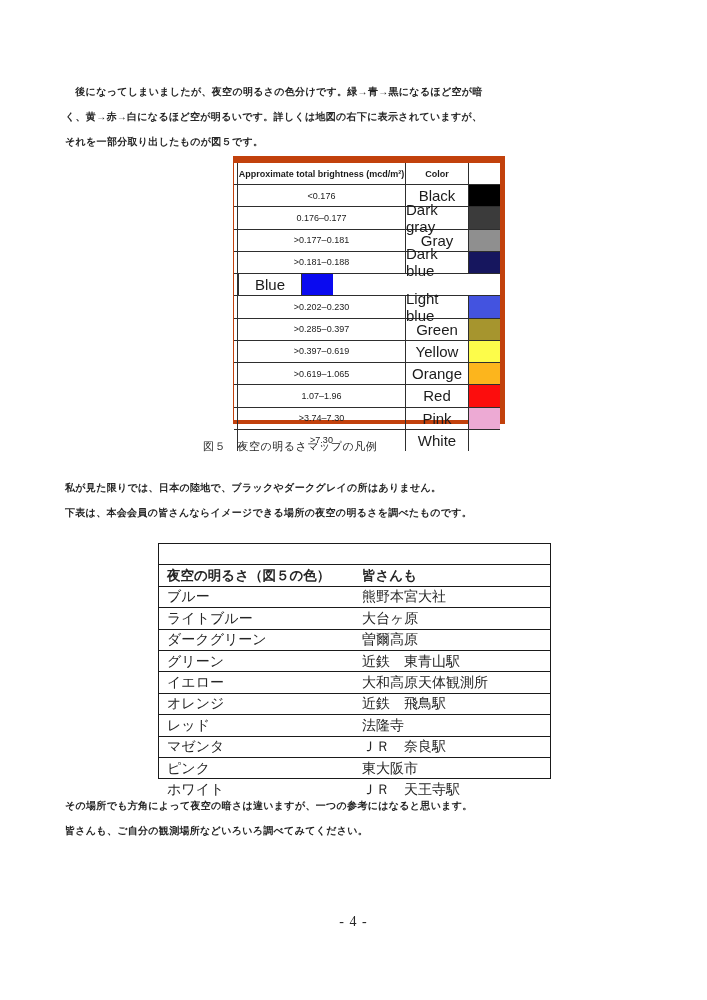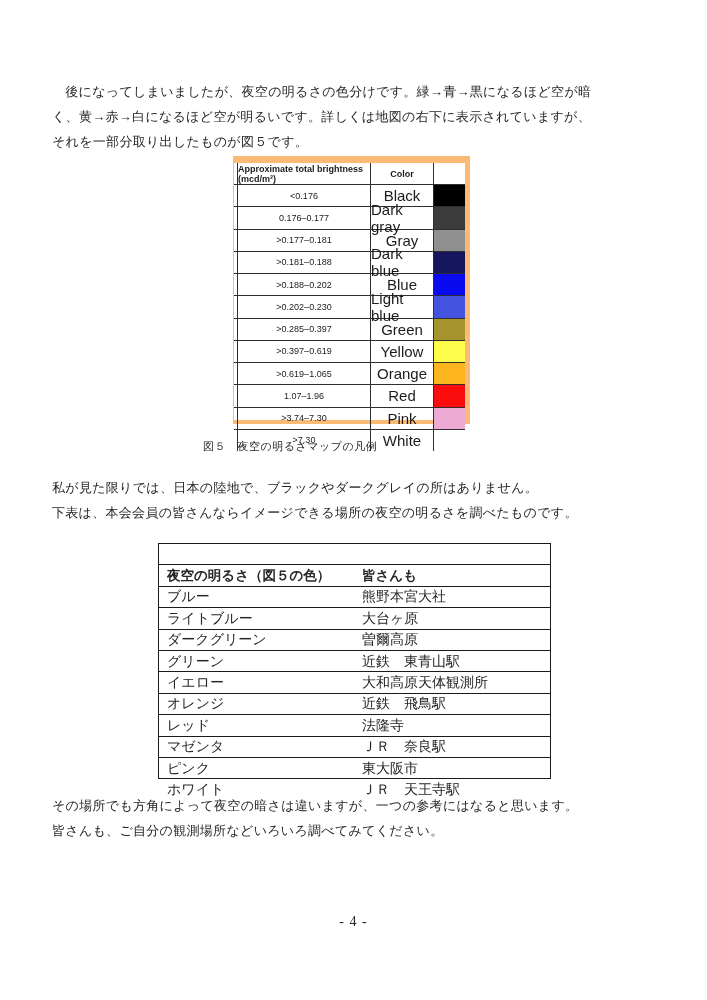--- a/index.html
+++ b/index.html
@@ -1,30 +1,30 @@
 <!DOCTYPE html>
 <html lang="ja"><head>
 <meta charset="utf-8">
 <style>
   html,body { margin:0; padding:0; background:#fff; }
   .page {
     position:relative; width:707px; height:1000px; background:#ffffff;
     font-family:"Liberation Serif","DejaVu Serif",serif; color:#262626;
     overflow:hidden;
   }
-  .para { position:absolute; left:52px; width:592px; font-size:13px; line-height:25px; letter-spacing:0.3px; }
+  .para { position:absolute; left:65px; width:592px; font-size:10px; line-height:25px; letter-spacing:0.3px;font-weight:bold; }
   .para div { white-space:pre; }
   .intro   { top:79px; }
   .mid     { top:475px; }
   .closing { top:793px; }
 
   
   .figure {
-    position:absolute; top:156px; left:233px; width:237px; height:268px;
-    background:#fdba74; box-sizing:border-box; padding:7px 5px 4px 1px;
+    position:absolute; top:156px; left:233px; width:272px; height:268px;
+    background:#c2410c; box-sizing:border-box; padding:7px 5px 4px 1px;
   }
   .figure-inner {
     background:#ffffff; width:100%; height:100%;
     display:flex; flex-direction:column;
     font-family:"Liberation Sans","DejaVu Sans",sans-serif; color:#1b1b1b;
   }
   .legend-row { display:flex; border-bottom:1px solid #2e2e2e; min-height:0; }
   .legend-header { flex:0 0 21px; }
   .legend-body { flex:1; display:flex; flex-direction:column; }
   .legend-body .legend-row { flex:1; }
@@ -97,21 +97,20 @@
 
           <div class="legend-row">
             <div class="cell strip"></div>
             <div class="cell brightness">&gt;0.181–0.188</div>
             <div class="cell color">Dark blue</div>
             <div class="cell swatch" style="background-color: rgb(22, 22, 94);"></div>
           </div>
 
           <div class="legend-row">
             <div class="cell strip"></div>
-            <div class="cell brightness">&gt;0.188–0.202</div>
             <div class="cell color">Blue</div>
             <div class="cell swatch" style="background-color: rgb(10, 10, 240);"></div>
           </div>
 
           <div class="legend-row">
             <div class="cell strip"></div>
             <div class="cell brightness">&gt;0.202–0.230</div>
             <div class="cell color">Light blue</div>
             <div class="cell swatch" style="background-color: rgb(67, 83, 224);"></div>
           </div>

